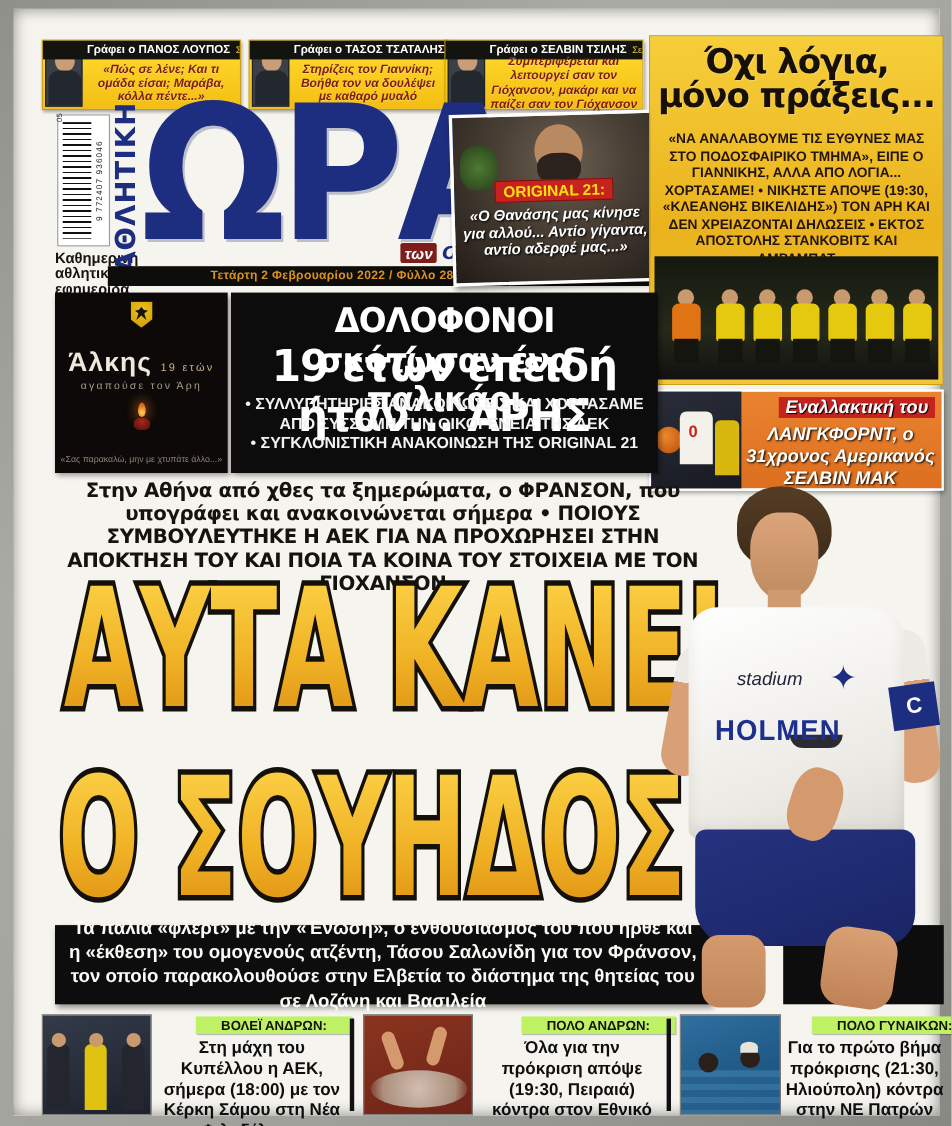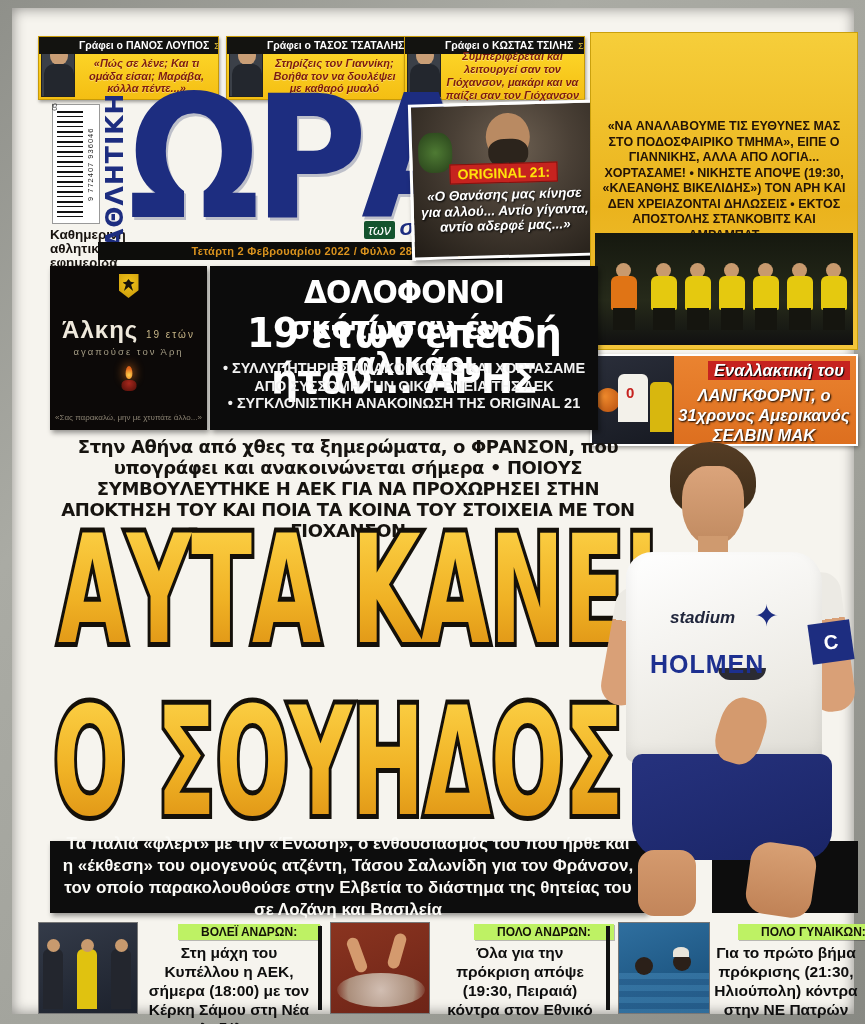--- a/index.html
+++ b/index.html
@@ -20,21 +20,21 @@
   
   .barcode { position:absolute; left:40px; top:96px; width:48px; height:120px; background:#fff; border:1px solid #999; }
   .bars { position:absolute; left:4px; top:6px; width:26px; bottom:6px; background:repeating-linear-gradient(180deg,#111 0 2px,#fff 2px 5px,#111 5px 6px,#fff 6px 10px); }
   .bcnum { position:absolute; right:1px; top:4px; bottom:4px; width:12px; font-size:7.5px; color:#222; writing-mode:vertical-rl; transform:rotate(180deg); text-align:center; letter-spacing:1px; }
   .bctop { position:absolute; left:-2px; top:-2px; font-size:7px; color:#333; writing-mode:vertical-rl; transform:rotate(180deg); }
   .tagline { position:absolute; left:38px; top:220px; width:92px; font-size:13.5px; font-weight:bold; color:#17120e; line-height:1.05; }
   .athlitiki { position:absolute; left:88px; top:92px; width:36px; height:148px; }
   .athlitiki span { position:absolute; left:0; top:0; width:100%; height:100%; writing-mode:vertical-rl; transform:rotate(180deg); font-size:25px; font-weight:bold; color:#1d2d80; letter-spacing:1px; text-align:center; font-family:"DejaVu Sans", sans-serif; }
   .ora { position:absolute; left:116px; top:66px; width:250px; height:170px; font-family:"DejaVu Sans", sans-serif; font-size:152px; font-weight:bold; color:#1d2d80; letter-spacing:-6px; transform:scale(1.02,1.12); transform-origin:left top; line-height:1; text-shadow:2px 2px 0 rgba(20,30,90,.25); }
   .tonsport { position:absolute; left:352px; top:206px; white-space:nowrap; }
-  .tonsport .twn { display:inline-block; background:#14532d; color:#fff; font-weight:normal; font-size:14px; padding:1px 4px; border-radius:2px; font-style:italic; }
+  .tonsport .twn { display:inline-block; background:#7f1d1d; color:#fff; font-weight:bold; font-size:14px; padding:1px 4px; border-radius:2px; font-style:italic; }
   .tonsport .spor { color:#1d2d80; font-weight:bold; font-size:23px; font-style:italic; letter-spacing:-1px; }
   .datebar { position:absolute; left:86px; top:234px; width:500px; height:18px; background:#0d0d0b; color:#d9921e; font-size:11px; font-weight:bold; text-align:center; line-height:18px; letter-spacing:.3px; }
 
   
   .o21 { position:absolute; left:398px; top:94px; width:188px; height:156px; background:radial-gradient(circle at 55% 28%,#6d6052 0%,#4a4036 40%,#211c16 100%); border:3px solid #fff; box-shadow:2px 3px 5px rgba(0,0,0,.4); transform:rotate(-1.6deg); overflow:hidden; }
   .o21 .head { position:absolute; left:74px; top:8px; width:44px; height:48px; border-radius:50%; background:#b98a62; }
   .o21 .beard { position:absolute; left:76px; top:34px; width:40px; height:30px; border-radius:40% 40% 50% 50%; background:#2c241c; }
   .o21 .plant { position:absolute; left:6px; top:26px; width:34px; height:40px; border-radius:40%; background:radial-gradient(circle,#4e7a33,#27401a); }
   .o21 .lbl { position:absolute; left:50%; top:58px; transform:translateX(-50%); background:#c6231f; color:#ffe20a; font-weight:bold; font-size:14px; padding:1px 7px; border:1px solid #7e120f; white-space:nowrap; }
   .o21 .qt { position:absolute; left:4px; right:4px; top:82px; color:#fff; font-weight:bold; font-style:italic; font-size:13.5px; line-height:1.15; text-align:center; text-shadow:1px 1px 2px #000; }
@@ -79,21 +79,21 @@
   .leadin { position:absolute; left:36px; top:428px; width:600px; text-align:center; color:#16130f; font-weight:bold; font-size:18px; line-height:1.17; font-family:"DejaVu Sans", sans-serif; letter-spacing:-.4px; }
   .mainhl { position:absolute; left:26px; top:494px; width:640px; height:340px; }
 
   
   .player { position:absolute; left:586px; top:428px; width:260px; height:480px; z-index:3; }
   .player .hair { position:absolute; left:72px; top:6px; width:86px; height:74px; border-radius:46% 54% 40% 40%; background:linear-gradient(180deg,#553d25,#3c2b18); }
   .player .face { position:absolute; left:84px; top:30px; width:62px; height:80px; border-radius:46% 46% 58% 58%; background:linear-gradient(180deg,#dba47b,#c08a60); }
   .player .neck { position:absolute; left:100px; top:100px; width:30px; height:24px; background:#cf9a6f; }
   .player .shirt { position:absolute; left:28px; top:116px; width:196px; height:210px; border-radius:26px 30px 8px 8px; background:linear-gradient(160deg,#ffffff,#eceae4 70%,#dddbd4); box-shadow:inset 0 -8px 14px rgba(0,0,0,.08); }
   .player .collar { position:absolute; left:92px; top:116px; width:48px; height:12px; border-radius:0 0 24px 24px; background:#2b2b33; }
-  .player .sponsor { position:absolute; left:44px; top:56px; font-style:italic; font-weight:bold; font-size:17px; color:#20263c; }
+  .player .sponsor { position:absolute; left:44px; top:56px; font-style:italic; font-weight:normal; font-size:17px; color:#20263c; }
   .player .star { position:absolute; left:128px; top:46px; font-size:30px; color:#1d2d80; }
   .player .brand { position:absolute; left:24px; top:98px; font-weight:bold; font-size:25px; color:#1d3090; letter-spacing:1px; transform:scaleY(1.05); }
   .player .armR { position:absolute; left:206px; top:136px; width:44px; height:140px; border-radius:20px; background:linear-gradient(180deg,#eceae4 0 34%,#d9a077 34%); transform:rotate(-8deg); }
   .player .band { position:absolute; left:212px; top:186px; width:42px; height:40px; background:#1d2d80; transform:rotate(-8deg); color:#fff; font-weight:bold; font-size:20px; text-align:center; line-height:40px; }
   .player .armL { position:absolute; left:10px; top:150px; width:40px; height:120px; border-radius:20px; background:linear-gradient(180deg,#eceae4 0 30%,#d9a077 30%); transform:rotate(10deg); }
   .player .hand { position:absolute; left:120px; top:262px; width:46px; height:66px; border-radius:40%; background:#d49a6e; transform:rotate(18deg); }
   .player .shorts { position:absolute; left:34px; top:318px; width:200px; height:106px; border-radius:10px 12px 30px 36px; background:linear-gradient(160deg,#26327e,#1a2566); }
   .player .thighL { position:absolute; left:40px; top:414px; width:58px; height:66px; border-radius:16px; background:linear-gradient(180deg,#d49a6e,#c2855a); }
   .player .thighR { position:absolute; left:150px; top:408px; width:66px; height:72px; border-radius:20px; background:linear-gradient(180deg,#d8a074,#c08256); transform:rotate(8deg); }
   .blackR { position:absolute; left:700px; top:833px; width:146px; height:72px; background:#0d0d0d; z-index:1; }
@@ -142,21 +142,21 @@
     <div class="hd"><span>Γράφει ο ΤΑΣΟΣ ΤΣΑΤΑΛΗΣ</span></div>
     <div class="qt">
           <span>Στηρίζεις τον Γιαννίκη; Βοήθα τον να δουλέψει με καθαρό μυαλό</span>
         </div>
   </div>
   <div class="colbox" style="left:392px;">
     <div class="face">
           <div class="head"></div>
           <div class="torso"></div>
         </div>
-    <div class="hd"><span>Γράφει ο ΚΩΣΤΑΣ ΤΣΙΛΗΣ</span><span class="pref">Σελ. 24</span></div>
+    <div class="hd"><span>Γράφει ο ΣΕΛΒΙΝ ΤΣΙΛΗΣ</span><span class="pref">Σελ. 24</span></div>
     <div class="qt">
           <span>Συμπεριφέρεται και λειτουργεί σαν τον Γιόχανσον, μακάρι και να παίζει σαν τον Γιόχανσον</span>
         </div>
   </div>
 
   <div class="barcode">
     <div class="bctop">05</div>
     <div class="bars"></div>
     <div class="bcnum">9 772407 936046</div>
   </div>
@@ -173,20 +173,21 @@
 
   <div class="o21">
     <div class="plant"></div>
     <div class="head"></div>
     <div class="beard"></div>
     <div class="lbl">ORIGINAL 21:</div>
     <div class="qt">«Ο Θανάσης μας κίνησε για αλλού... Αντίο γίγαντα, αντίο αδερφέ μας...»</div>
   </div>
 
   <div class="rcol">
+    <div class="bigline">Όχι λόγια, μόνο πράξεις...</div>
     <div class="sub">«ΝΑ ΑΝΑΛΑΒΟΥΜΕ ΤΙΣ ΕΥΘΥΝΕΣ ΜΑΣ ΣΤΟ ΠΟΔΟΣΦΑΙΡΙΚΟ ΤΜΗΜΑ», ΕΙΠΕ Ο ΓΙΑΝΝΙΚΗΣ, ΑΛΛΑ ΑΠΟ ΛΟΓΙΑ... ΧΟΡΤΑΣΑΜΕ! • ΝΙΚΗΣΤΕ ΑΠΟΨΕ (19:30, «ΚΛΕΑΝΘΗΣ ΒΙΚΕΛΙΔΗΣ») ΤΟΝ ΑΡΗ ΚΑΙ ΔΕΝ ΧΡΕΙΑΖΟΝΤΑΙ ΔΗΛΩΣΕΙΣ • ΕΚΤΟΣ ΑΠΟΣΤΟΛΗΣ ΣΤΑΝΚΟΒΙΤΣ ΚΑΙ ΑΜΡΑΜΠΑΤ</div>
     <div class="huddle">
       <div class="fig gk" style="left:14px;">
             <div class="h"></div>
             <div class="b"></div>
             <div class="s"></div>
           </div>
       <div class="fig" style="left:54px;">
             <div class="h"></div>
             <div class="b"></div>

